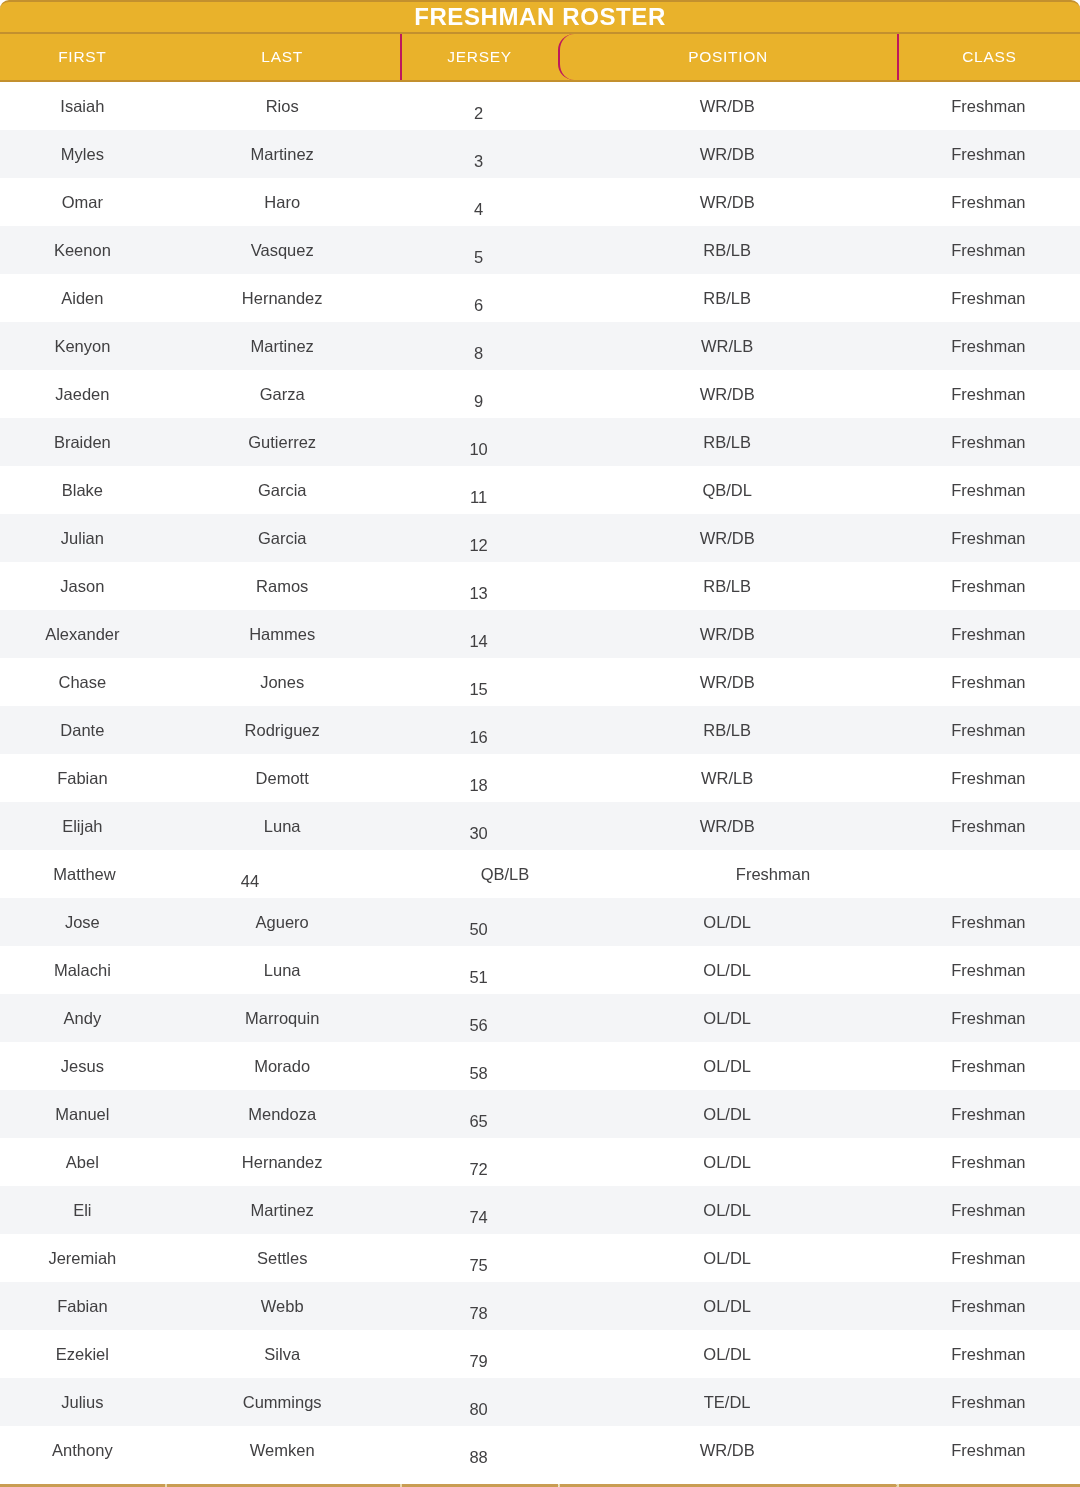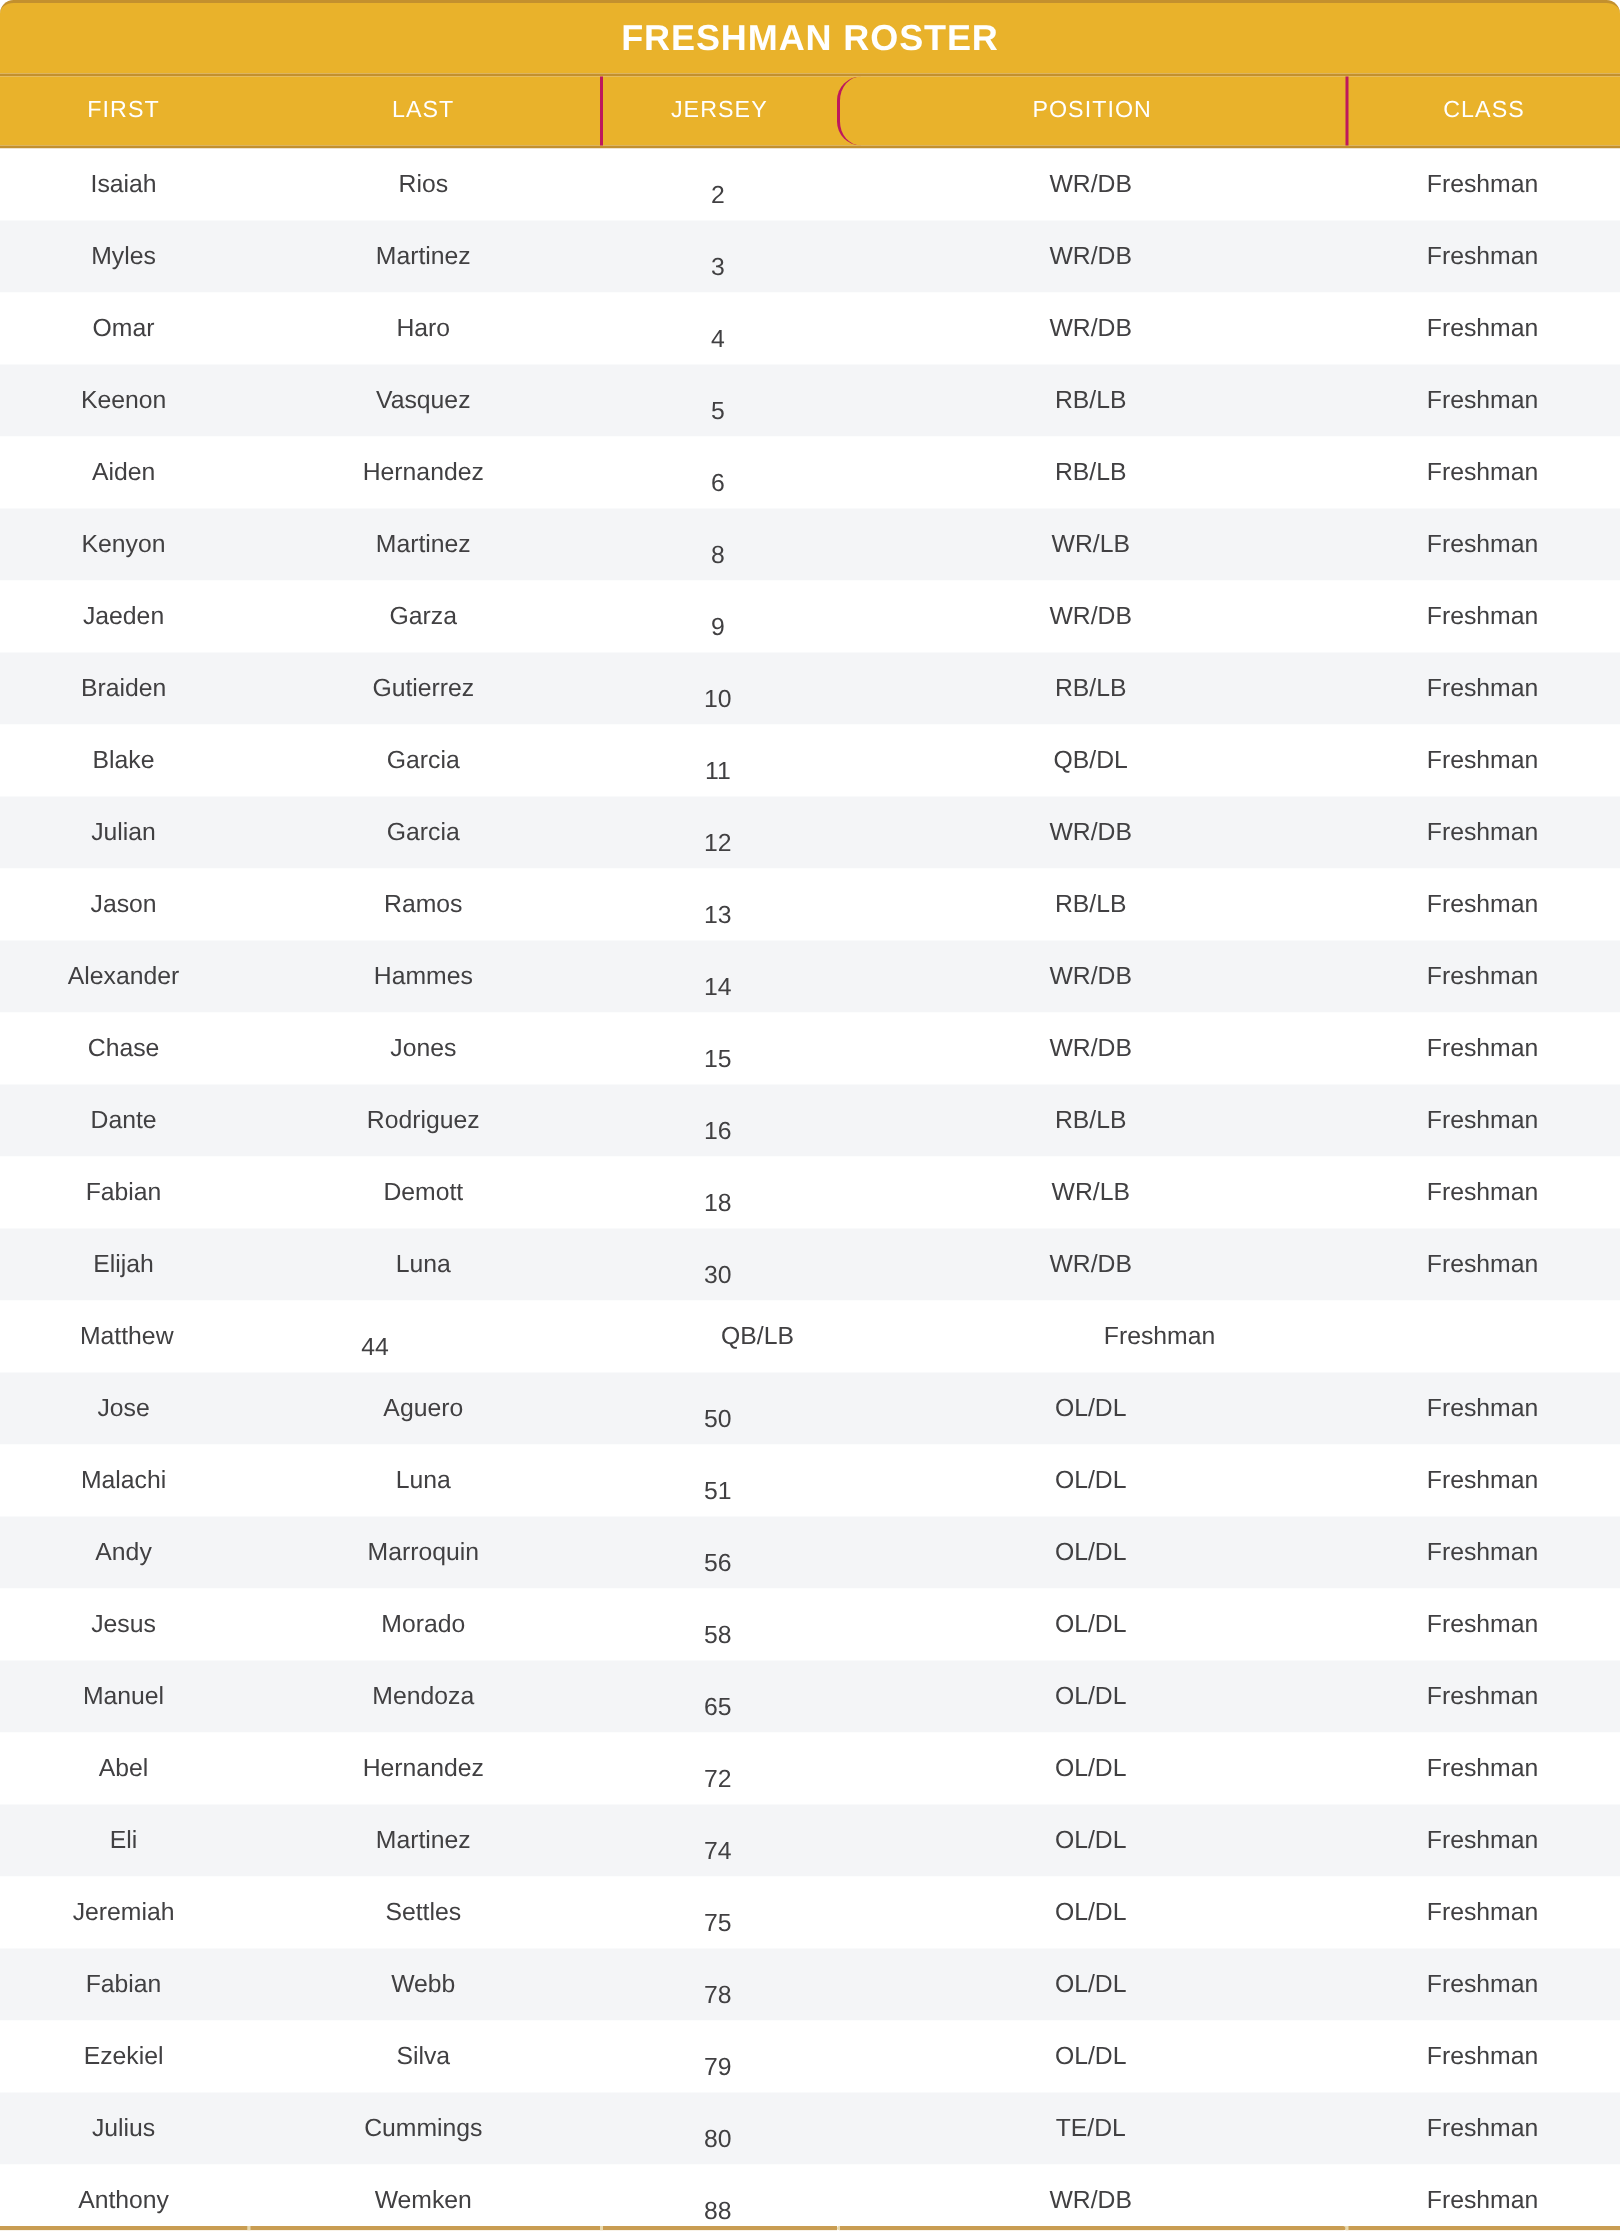--- a/index.html
+++ b/index.html
@@ -6,21 +6,21 @@
   #app{
     position:relative;
     width:1080px;height:1487px;
     overflow:hidden;
     font-family:"Liberation Sans", sans-serif;
     background:#ffffff;
   }
   
   .title-bar{
     box-sizing:border-box;
-    height:49px;
+    height:32px;
     background:#e9b22b;
     border-top:2px solid #c3902e;
     border-radius:9px 9px 0 0;
     display:flex;align-items:center;justify-content:center;
   }
   .title-bar span{
     color:#ffffff;
     font-size:24px;
     font-weight:bold;
     letter-spacing:.6px;

